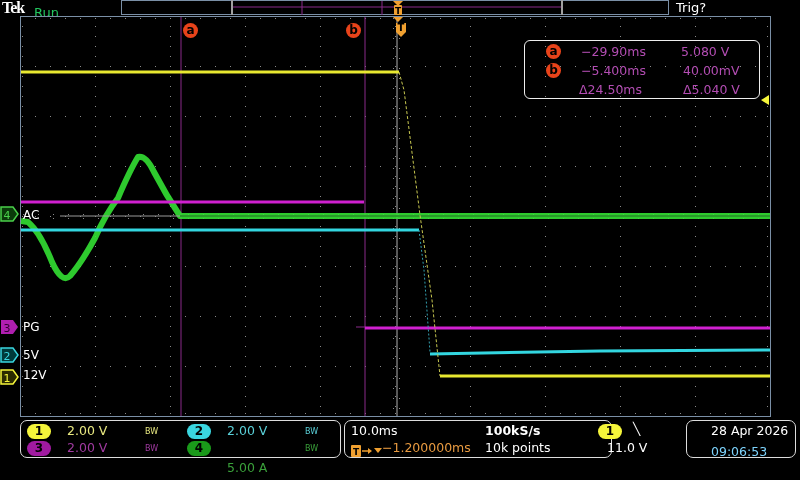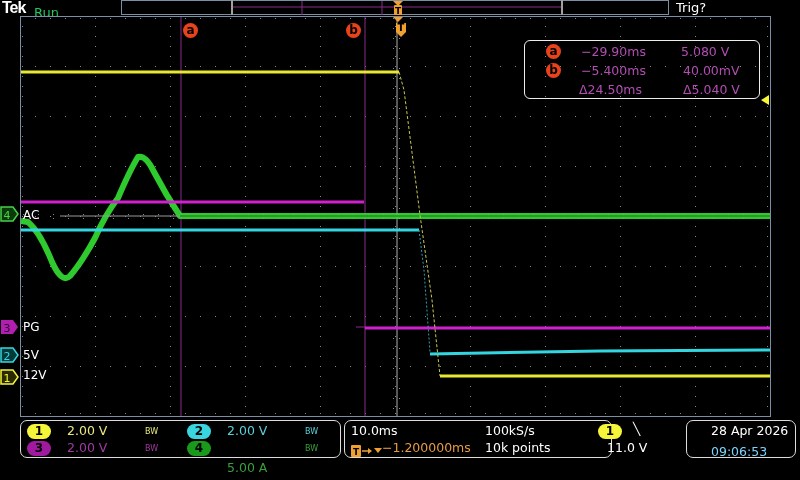--- a/index.html
+++ b/index.html
@@ -1,18 +1,18 @@
 <!DOCTYPE html>
 <html><head>
 <meta charset="utf-8">
 <style>
   html,body{margin:0;padding:0;background:#000;}
   body{width:800px;height:480px;position:relative;overflow:hidden;font-family:"DejaVu Sans",sans-serif;color:#fff;}
   .abs{position:absolute;}
-  .tek{left:2px;top:-1px;font-family:Liberation Sans, sans-serif;font-weight:bold;font-size:16px;color:#fff;letter-spacing:-1px;}
+  .tek{left:2px;top:-1px;font-family:Liberation Serif, serif;font-weight:bold;font-size:16px;color:#fff;letter-spacing:-1px;}
   .run{left:34px;top:5px;font-size:13px;color:#22c55e;}
   .trig-status{left:676px;top:0px;font-size:13px;color:#fff;}
   .record-bar{left:121px;top:0px;width:548px;height:15px;border:1px solid #7a8fa6;box-sizing:border-box;}
   .record-window{left:231px;top:0px;width:332px;height:15px;border-left:2px solid #a0a0a0;border-right:2px solid #a0a0a0;box-sizing:border-box;}
   .legend-box{left:20px;top:420px;width:321px;height:38px;border:1px solid #ddd;border-radius:7px;box-sizing:border-box;}
   .horiz-box{left:344px;top:420px;width:268px;height:38px;border:1px solid #ddd;border-radius:7px;box-sizing:border-box;}
   .date-box{left:686px;top:420px;width:110px;height:38px;border:1px solid #ddd;border-radius:7px;box-sizing:border-box;}
   .cursor-box{left:524px;top:40px;width:236px;height:59px;border:1px solid #eee;border-radius:6px;box-sizing:border-box;}
   .ct{font-size:12.5px;color:#b34db3;position:absolute;white-space:nowrap;text-align:center;}
   .badge{position:absolute;border-radius:8px;font-size:12px;font-weight:bold;text-align:center;line-height:15px;height:15px;width:24px;color:#000;}
@@ -1191,21 +1191,21 @@
   <div class="lt" style="left:46px;top:19px;color:#a03aa0;">2.00 V</div>
   <div class="bw" style="left:124px;top:23px;color:#a03aa0;">BW</div>
 
   <div class="badge" style="left:166px;top:20px;background:#1a9a1a;">4</div>
   <div class="lt" style="left:206px;top:19px;color:#3aa03a;margin-top:20px;">5.00 A</div>
   <div class="bw" style="left:284px;top:23px;color:#3aa03a;">BW</div>
 </div>
 
 <div class="abs horiz-box">
   <div class="lt" style="left:6px;top:2px;color:#fff;">10.0ms</div>
-  <div class="lt" style="left:140px;top:2px;color:#fff;">100kS/s</div>
+  <div class="lt" style="left:140px;top:2px;color:#fff;font-weight:bold;">100kS/s</div>
   <div class="abs" style="left:6px;top:22px;">
     <svg width="34" height="14">
       <rect x="0" y="1" width="10" height="12" rx="1" fill="#f0a030"></rect>
       <text x="5" y="11" font-size="9" font-weight="bold" text-anchor="middle" fill="#000" font-family="DejaVu Sans, sans-serif">T</text>
       <line x1="11" y1="7" x2="19" y2="7" stroke="#f0a030" stroke-width="1.5"></line>
       <polygon points="17,4 21,7 17,10" fill="#f0a030"></polygon>
       <polygon points="23,4 31,4 27,9" fill="#f0a030"></polygon>
     </svg>
   </div>
   <div class="lt" style="left:37px;top:19px;color:#e89a40;">−1.200000ms</div>

